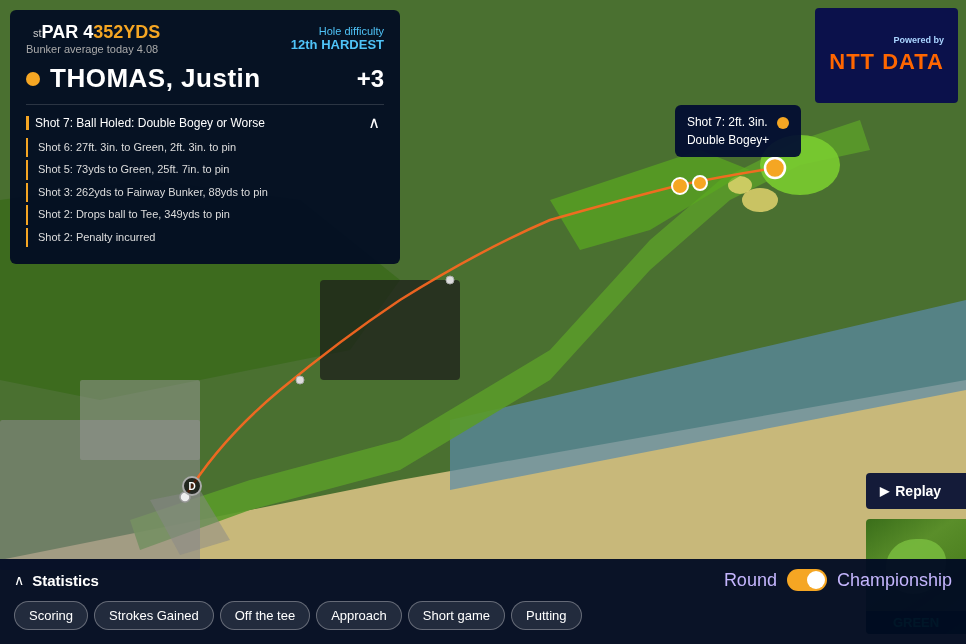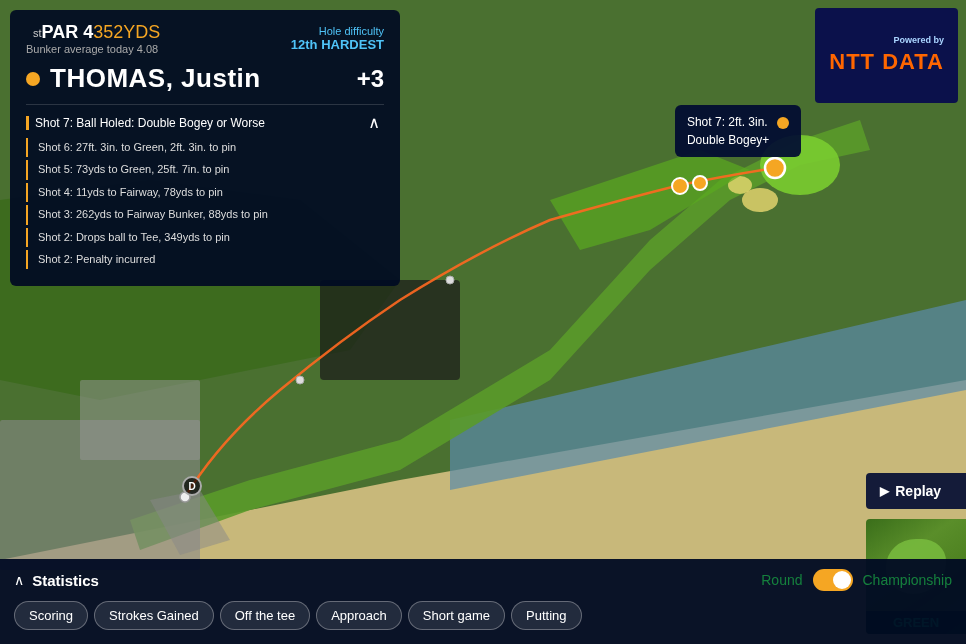--- a/index.html
+++ b/index.html
@@ -90,21 +90,21 @@
     }
 
     .par-badge {
       font-size: 18px;
       font-weight: bold;
       color: white;
     }
 
     .yds-badge {
       font-size: 18px;
-      font-weight: normal;
+      font-weight: bold;
       color: #f5a623;
     }
 
     .scoring-avg {
       font-size: 11px;
       color: #aaa;
     }
 
     .difficulty-box {
       text-align: right;
@@ -323,22 +323,22 @@
 
     .toggle-row {
       display: flex;
       align-items: center;
       gap: 10px;
       font-size: 12px;
       color: white;
     }
 
     .toggle-label {
-      font-size: 14px;
-      color: #15803d;
+      font-size: 18px;
+      color: #c4b5fd;
     }
 
     .toggle-switch {
       width: 40px;
       height: 22px;
       background: #f5a623;
       border-radius: 11px;
       position: relative;
       cursor: pointer;
     }
@@ -453,21 +453,20 @@
     <span class="player-score">+3</span>
   </div>
 
   <div class="shots-list">
     <div class="shots-header">
       <div class="shots-title">Shot 7: Ball Holed: Double Bogey or Worse</div>
       <button class="collapse-btn">∧</button>
     </div>
     <div class="shot-item">Shot 6: 27ft. 3in. to Green, 2ft. 3in. to pin</div>
     <div class="shot-item">Shot 5: 73yds to Green, 25ft. 7in. to pin</div>
-    <div class="shot-item">Shot 4: 11yds to Fairway, 78yds to pin</div>
     <div class="shot-item">Shot 3: 262yds to Fairway Bunker, 88yds to pin</div>
     <div class="shot-item">Shot 2: Drops ball to Tee, 349yds to pin</div>
     <div class="shot-item">Shot 2: Penalty incurred</div>
   </div>
 </div>
 
 <div class="shot-tooltip">
   <span>Shot 7: 2ft. 3in.</span>
   <span class="shot-dot-orange"></span>
   <br>

